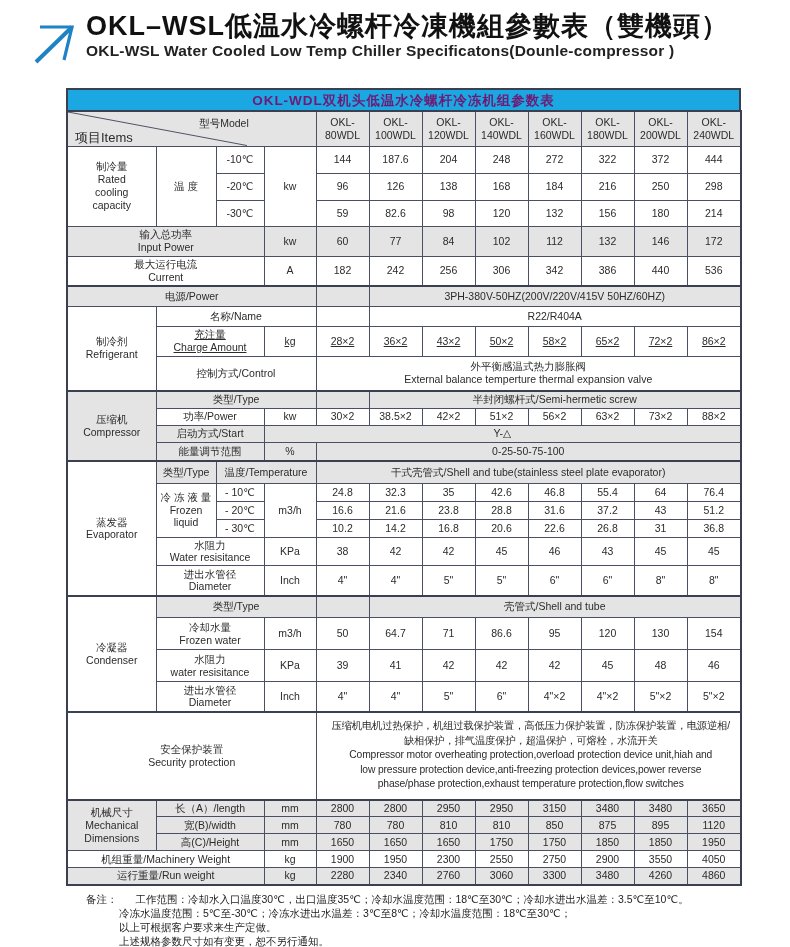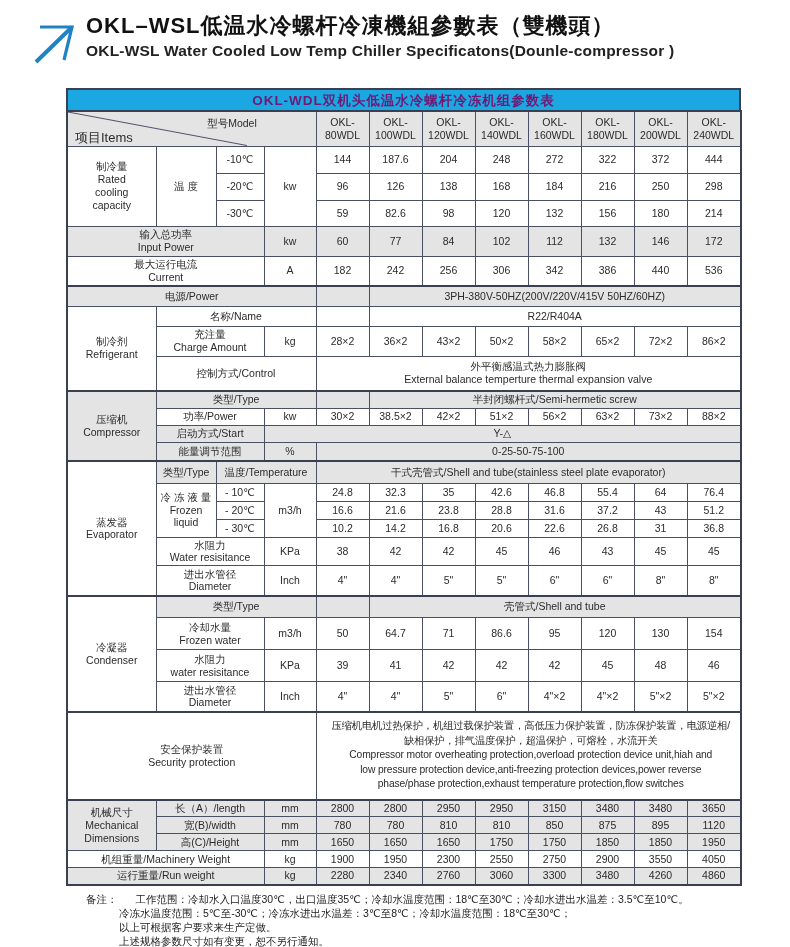--- a/index.html
+++ b/index.html
@@ -8,21 +8,21 @@
     --gray:#e4e4e4;
     --ink:#2b2b2b;
   }
   html,body{margin:0;padding:0;background:#ffffff;}
   body{font-family:"Liberation Sans","DejaVu Sans",sans-serif;color:var(--ink);}
   .sheet{position:relative;width:790px;height:947px;background:#fff;overflow:hidden;}
 
   
   .brand{position:absolute;left:26px;top:16px;width:56px;height:52px;}
   .titles{position:absolute;left:86px;top:12px;width:680px;}
-  .title-cn{font-size:22px;font-weight:bold;color:#111;letter-spacing:1px;line-height:28px;}
+  .title-cn{font-size:27px;font-weight:bold;color:#111;letter-spacing:1px;line-height:28px;}
   .title-en{font-size:15.5px;font-weight:600;color:#222;line-height:22px;letter-spacing:0.2px;}
 
   
   .tbl-wrap{position:absolute;left:66px;top:88px;width:675px;}
   .tbl-title{height:22px;background:var(--accent);color:#701a75;font-size:13.5px;font-weight:bold;
     text-align:center;line-height:22px;letter-spacing:1px;
     border:2px solid #3a3f52;border-bottom:none;box-sizing:border-box;}
   table{border-collapse:collapse;table-layout:fixed;width:675px;border:2px solid #3a3f52;}
   td{border:1px solid var(--border);font-size:10.5px;text-align:center;vertical-align:middle;
      padding:1px 1px;line-height:1.22;white-space:pre-line;color:var(--ink);background:#fff;
@@ -32,21 +32,21 @@
   td.bg-g{background:var(--gray) !important;}
   tr.sec td{border-top:2px solid #3a3f52;}
   td.left{text-align:left;padding-left:6px;}
   td.sec-text{font-size:10.3px;line-height:14.6px;letter-spacing:-0.15px;text-align:center;}
   td.model{font-size:10.5px;font-weight:normal;}
 
   
   td.diag{position:relative;padding:0;}
   .diag-svg{position:absolute;left:0;top:0;width:100%;height:100%;}
   .diag-items{position:absolute;left:7px;top:54%;font-size:13px;}
-  .diag-model{position:absolute;left:53%;top:16%;font-size:10.5px;margin-left:8px;}
+  .diag-model{position:absolute;left:53%;top:16%;font-size:10.5px;}
 
   
   .notes{position:absolute;left:86px;top:892px;width:660px;font-size:10.5px;line-height:14px;color:#222;}
   .notes .row1 .lab{margin-right:18px;}
   .notes .indent{margin-left:33px;}
 </style>
 </head>
 <body>
 <div class="sheet">
 
@@ -169,21 +169,21 @@
             <td></td>
             <td colspan="7">3PH-380V-50HZ(200V/220V/415V  50HZ/60HZ)</td>
           </tr>
           <tr class="w" style="height: 20px;">
             <td rowspan="3" class="lbl">制冷剂
 Refrigerant</td>
             <td colspan="3" class="lbl">名称/Name</td>
             <td></td>
             <td colspan="7">R22/R404A</td>
           </tr>
-          <tr class="w" style="height: 30px;">
+          <tr class="w" style="height: 30px; text-decoration: underline;">
             <td colspan="2" class="lbl">充注量
 Charge Amount</td>
             <td>kg</td>
             <td>28×2</td>
             <td>36×2</td>
             <td>43×2</td>
             <td>50×2</td>
             <td>58×2</td>
             <td>65×2</td>
             <td>72×2</td>

